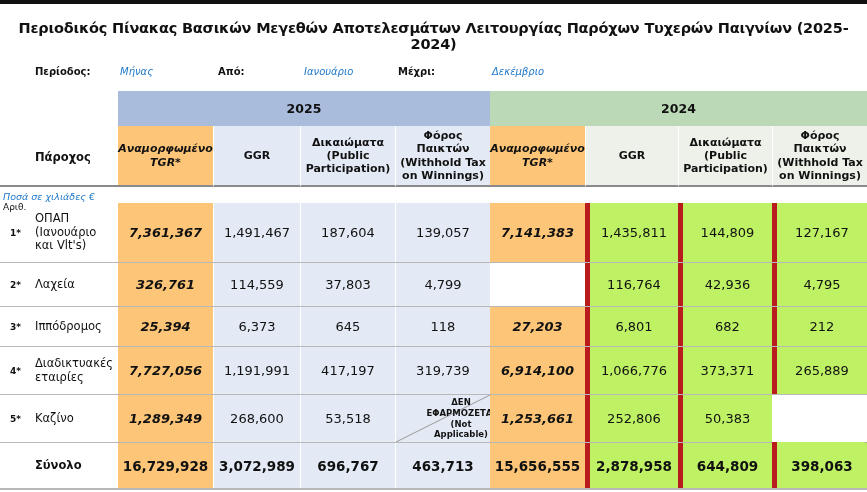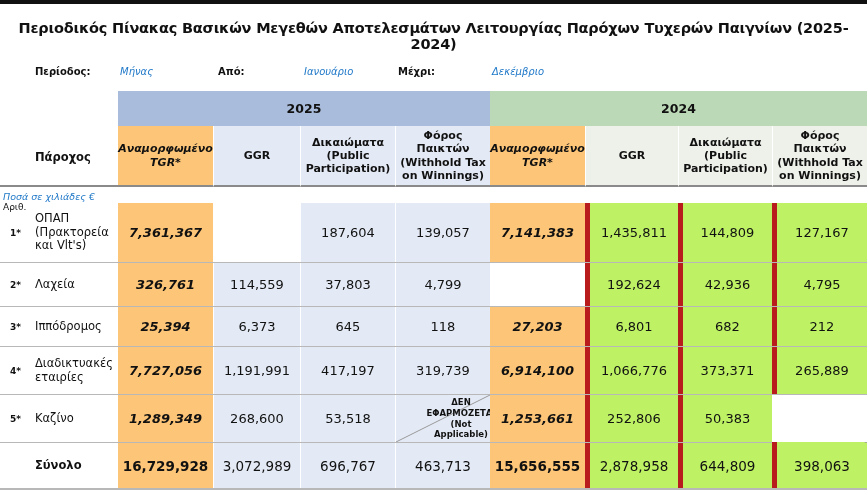--- a/index.html
+++ b/index.html
@@ -31,21 +31,21 @@
   .cell { position: absolute; top: 0; height: 100%; display: flex; align-items: center; justify-content: center; font-size: 13px; font-weight: 500; }
   .cell.tgr { background: #fcc577; font-style: italic; font-weight: 700; }
   .cell.c25 { background: #e4eaf5; border-left: 1px solid #fff; }
   .cell.c24 { background: #bef264; border-left: 5px solid #b91c1c; }
   .num { position: absolute; left: 10px; top: 0; height: 100%; display: flex; align-items: center; font-size: 9px; font-weight: 600; }
   .prov { position: absolute; left: 35px; top: 0; height: 100%; display: flex; align-items: center; font-size: 11.5px; font-weight: 500; line-height: 1.2; width: 82px; }
   .na { font-size: 8.5px; font-weight: 700; line-height: 1.25; text-align: center; position: relative; overflow: hidden; padding-left: 36px; }
   .na .diag { position: absolute; left: 0; top: 0; width: 100%; height: 100%; }
   .na .txt { position: relative; }
   .na .sub { font-weight: 600; }
-  .total .cell { font-weight: 400; font-size: 13.5px; }
+  .total .cell { font-weight: 700; font-size: 13.5px; }
   .total .cell.tgr { font-style: normal; font-weight: 800; }
   .total .prov { font-weight: 800; }
 
   .c1 { left: 118px; width: 95px; }
   .c2 { left: 213px; width: 87px; }
   .c3 { left: 300px; width: 95px; }
   .c4 { left: 395px; width: 95px; }
   .c5 { left: 490px; width: 95px; }
   .c6 { left: 585px; width: 93px; }
   .c7 { left: 678px; width: 94px; }
@@ -118,38 +118,39 @@
       <div>Παικτών</div>
       <div>(Withhold Tax</div>
       <div>on Winnings)</div>
     </div>
   </div>
 
 <div class="note">Ποσά σε χιλιάδες €</div>
 
 <div class="row" style="top:203px;height:60px;">
   <div class="num">1*</div>
-  <div class="prov">ΟΠΑΠ (Πρακτορεία και Vlt's)</div>
+  <div class="prov">ΟΠΑΠ (Ιανουάριο και Vlt's)</div>
   <div class="cell tgr c1">7,361,367</div>
+  <div class="cell c25 c2">1,491,467</div>
   <div class="cell c25 c3">187,604</div>
   <div class="cell c25 c4">139,057</div>
   <div class="cell tgr c5">7,141,383</div>
   <div class="cell c24 c6">1,435,811</div>
   <div class="cell c24 c7">144,809</div>
   <div class="cell c24 c8">127,167</div>
 </div>
 
 <div class="row" style="top:263px;height:44px;">
   <div class="num">2*</div>
   <div class="prov">Λαχεία</div>
   <div class="cell tgr c1">326,761</div>
   <div class="cell c25 c2">114,559</div>
   <div class="cell c25 c3">37,803</div>
   <div class="cell c25 c4">4,799</div>
-  <div class="cell c24 c6">192,624</div>
+  <div class="cell c24 c6">116,764</div>
   <div class="cell c24 c7">42,936</div>
   <div class="cell c24 c8">4,795</div>
 </div>
 
 <div class="row" style="top:307px;height:40px;">
   <div class="num">3*</div>
   <div class="prov">Ιππόδρομος</div>
   <div class="cell tgr c1">25,394</div>
   <div class="cell c25 c2">6,373</div>
   <div class="cell c25 c3">645</div>

